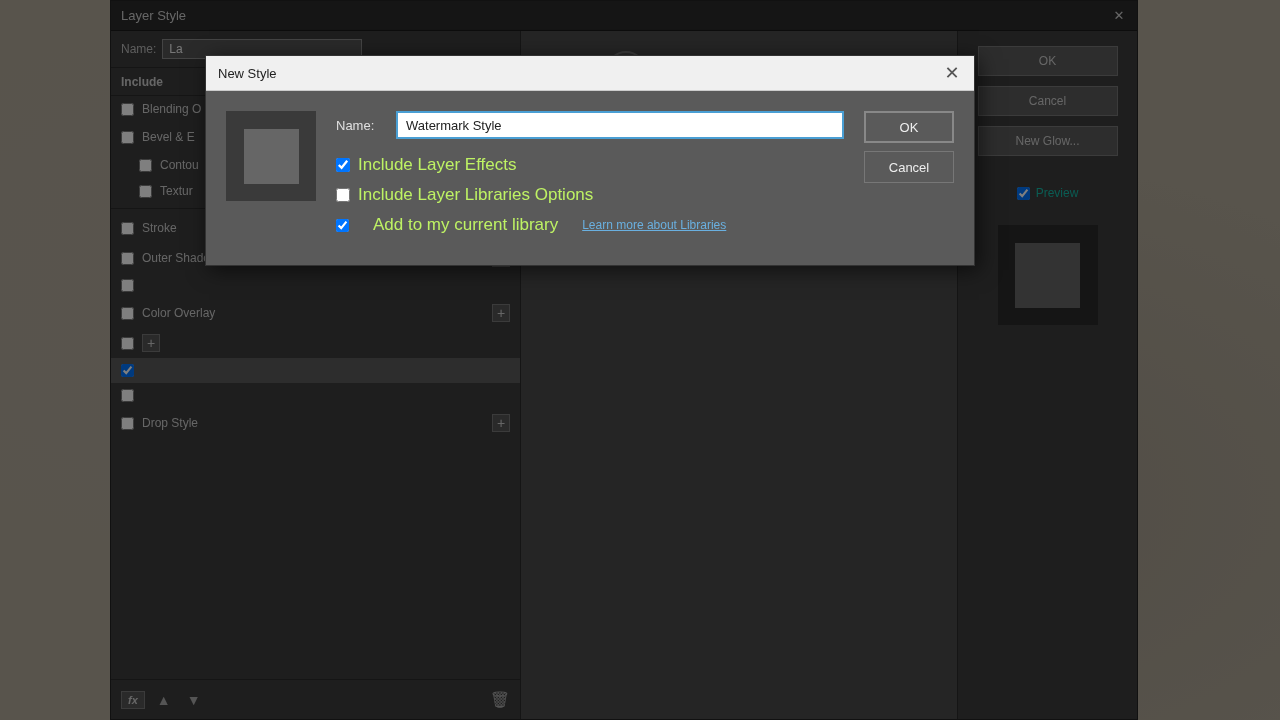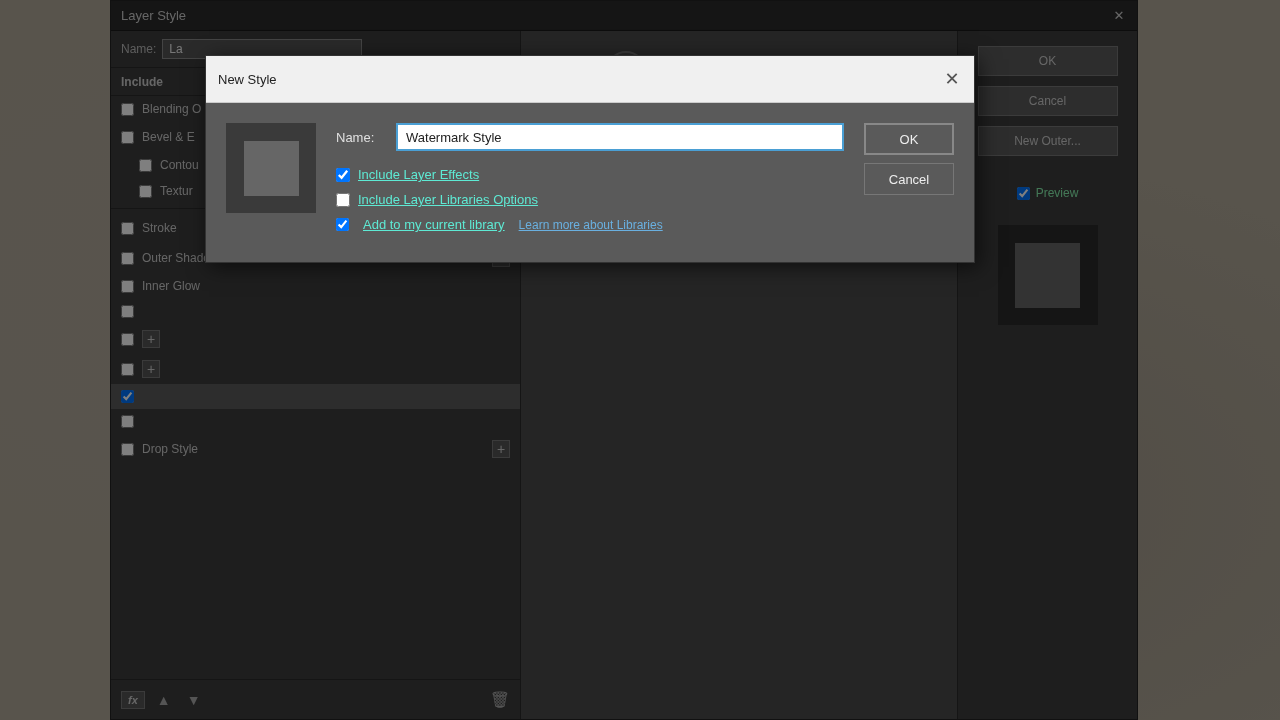--- a/index.html
+++ b/index.html
@@ -228,21 +228,21 @@
       display: flex;
       align-items: center;
       gap: 6px;
     }
 
     .preview-checkbox {
       cursor: pointer;
     }
 
     .preview-label {
-      color: #86efac;
+      color: #14b8a6;
       font-size: 12px;
     }
 
     .preview-thumbnail {
       width: 100px;
       height: 100px;
       background: #2a2a2a;
       margin-top: 15px;
       display: flex;
       align-items: center;
@@ -396,21 +396,21 @@
       top: 55px;
       left: 205px;
       width: 770px;
       background: #5a5a5a;
       border: 1px solid #333;
       box-shadow: 4px 4px 20px rgba(0,0,0,0.6);
     }
 
     .modal-titlebar {
       background: #f0f0f0;
-      height: 47px;
+      height: 35px;
       display: flex;
       align-items: center;
       justify-content: space-between;
       padding: 0 12px;
       border-bottom: 1px solid #ccc;
     }
 
     .modal-title {
       color: #222;
       font-size: 13px;
@@ -487,29 +487,28 @@
       margin-bottom: 10px;
     }
 
     .checkbox-row input[type="checkbox"] {
       cursor: pointer;
       width: 14px;
       height: 14px;
     }
 
     .checkbox-label {
-      color: #5eead4;
-      font-size: 13px;
-      text-decoration: underline;
+      color: #bef264;
+      font-size: 17px;
     }
 
     .library-row {
       display: flex;
       align-items: center;
-      gap: 14px;
+      gap: 24px;
       margin-bottom: 10px;
     }
 
     .library-link {
       color: #6ab0e0;
       font-size: 12px;
       text-decoration: underline;
       cursor: pointer;
     }
 
@@ -590,27 +589,24 @@
           <span class="effect-label">Stroke</span>
           <div class="effect-add-btn">+</div>
         </div>
         <div class="effect-item">
           <input type="checkbox" style="">
           <span class="effect-label">Outer Shadow</span>
           <div class="effect-add-btn">+</div>
         </div>
         <div class="effect-item">
           <input type="checkbox" style="">
-          <span class="effect-label">Inner Glow</span>
-        </div>
-        <div class="effect-item">
-          <input type="checkbox" style="">
-        </div>
-        <div class="effect-item">
-          <input type="checkbox" style="">
+        </div>
+        <div class="effect-item">
+          <input type="checkbox" style="">
+          <span class="effect-label">Color Overlay</span>
           <div class="effect-add-btn">+</div>
         </div>
         <div class="effect-item">
           <input type="checkbox" style="">
           <div class="effect-add-btn">+</div>
         </div>
         <div class="effect-item active">
           <input type="checkbox" checked="" style="">
         </div>
         <div class="effect-item">
@@ -656,21 +652,21 @@
 
       <div class="action-btns">
         <button class="action-btn">Make Default</button>
         <button class="action-btn">Reset to Default</button>
       </div>
     </div>
 
     <div class="right-panel">
       <button class="right-btn">OK</button>
       <button class="right-btn">Cancel</button>
-      <button class="right-btn">New Outer...</button>
+      <button class="right-btn">New Glow...</button>
 
       <div class="preview-section">
         <input type="checkbox" checked="" class="preview-checkbox" style="">
         <span class="preview-label">Preview</span>
       </div>
 
       <div class="preview-thumbnail">
         <div class="preview-inner-box"></div>
       </div>
     </div>

